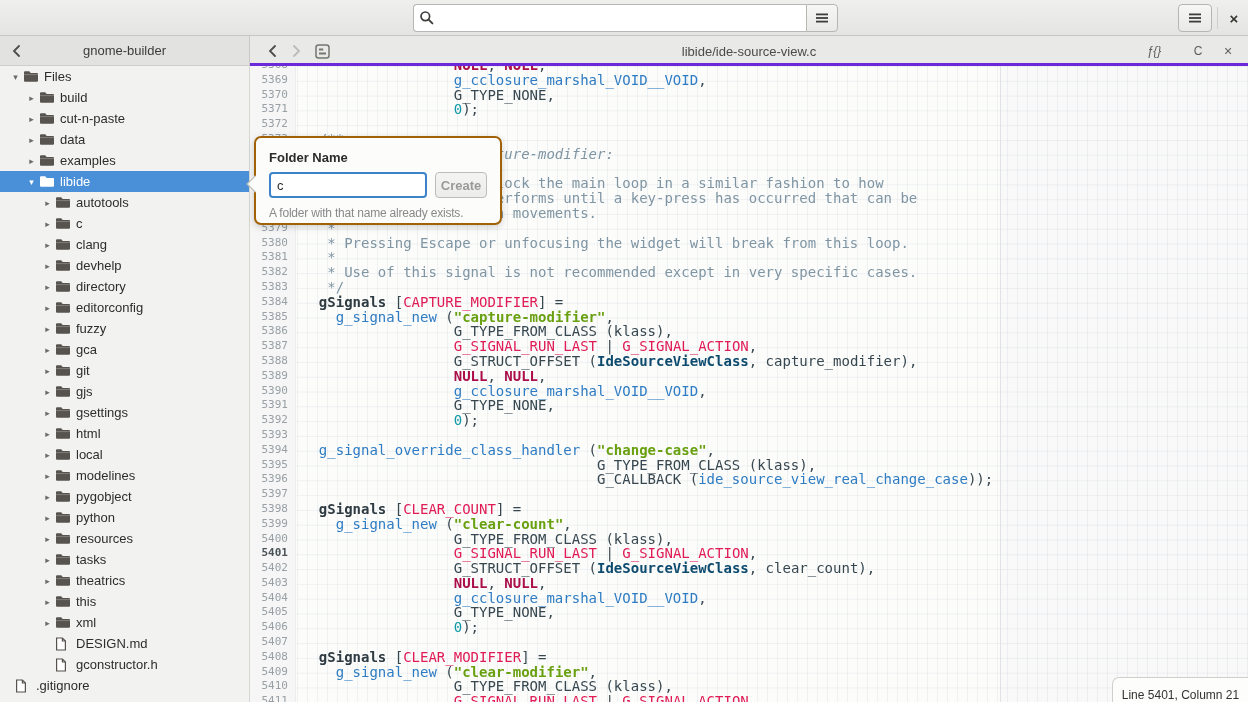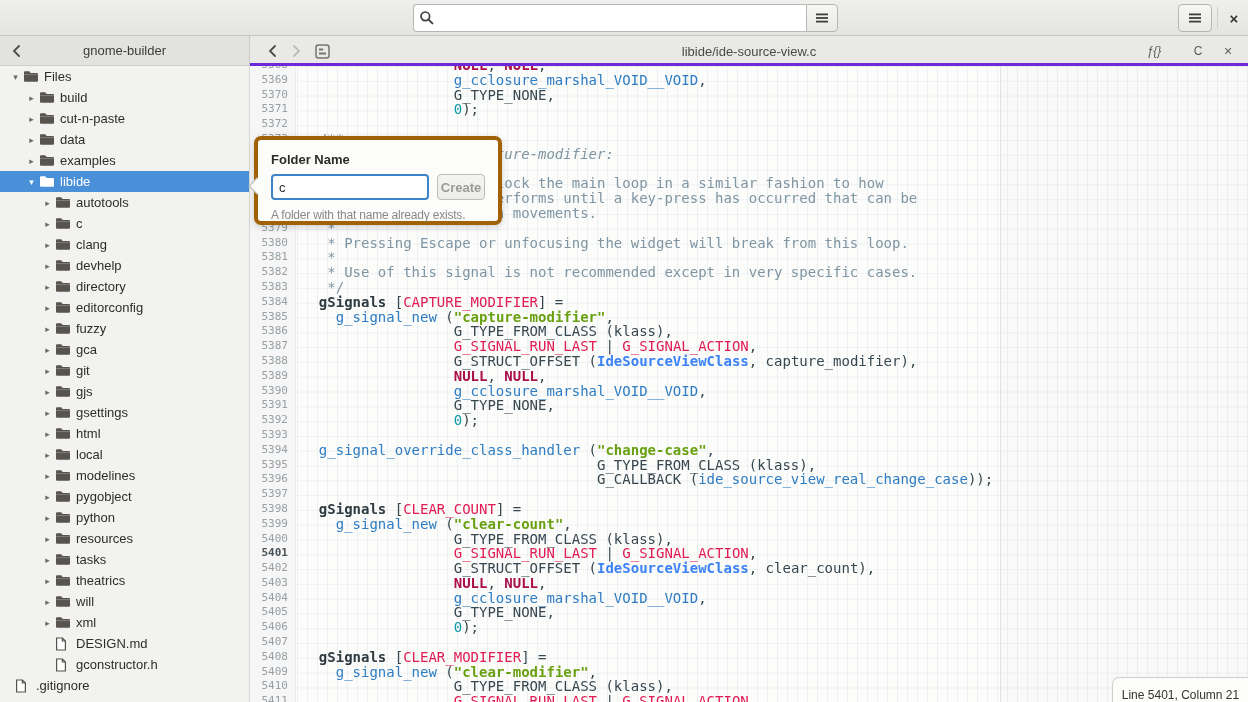--- a/index.html
+++ b/index.html
@@ -77,26 +77,26 @@
   .ln.cur { color:#4b5359; font-weight:bold; }
   .code { white-space:pre; font-size:14px; margin-left:14px; }
   .tok-p { color:#37474f; }
   .tok-b { color:#2f3b42; font-weight:bold; }
   .tok-c { color:#7f95a3; }
   .tok-ci { color:#7f95a3; font-style:italic; }
   .tok-m { color:#e01b55; }
   .tok-n { color:#ab0e49; font-weight:bold; }
   .tok-f { color:#2e7cc3; }
   .tok-s { color:#69a010; font-weight:bold; }
-  .tok-t { color:#3b82f6; font-weight:bold; }
+  .tok-t { color:#0c4a6e; font-weight:bold; }
   .tok-d { color:#0d99a5; }
 
   
   .popover { position:absolute; left:254px; top:136px; width:248px; height:89px;
-              background:#fcfcfb; border:4px solid #a16207; border-radius:7px;
+              background:#fcfcfb; border:2px solid #a16207; border-radius:7px;
               box-shadow:0 2px 7px rgba(0,0,0,0.18); z-index:50; padding:12px 13px; }
   .pop-arrow { position:absolute; left:-7px; top:40px; width:12px; height:12px;
               background:#fcfcfb; border-left:1px solid #b4b4b0; border-bottom:1px solid #b4b4b0;
               transform:rotate(45deg); }
   .pop-title { font-size:13px; font-weight:bold; color:#2b2b29; }
   .pop-row { display:flex; margin-top:7px; }
   .pop-input { width:158px; height:26px; border:2px solid #3d83ca; border-radius:4px;
               font-size:13px; padding-left:6px; outline:none; background:#ffffff;
               font-family:"Liberation Sans", sans-serif; color:#2b2b29; }
   .pop-create { width:56px; height:26px; margin-left:8px;
@@ -435,21 +435,21 @@
         <span class="tree-label">theatrics</span>
       </div>
       <div class="tree-row" style="padding-left: 40px;">
         <span class="expander">▸</span>
         <span class="tree-icon">
           <svg width="16" height="13" viewBox="0 0 16 13">
             <path d="M1 2.2 Q1 1.2 2 1.2 L6.2 1.2 L7.7 2.9 L14 2.9 Q15 2.9 15 3.9 L15 10.8 Q15 11.8 14 11.8 L2 11.8 Q1 11.8 1 10.8 Z" fill="#57534e"></path>
             <path d="M1 4.6 L15 4.6" stroke="rgba(255,255,255,0.25)" stroke-width="1"></path>
           </svg>
         </span>
-        <span class="tree-label">will</span>
+        <span class="tree-label">this</span>
       </div>
       <div class="tree-row" style="padding-left: 40px;">
         <span class="expander">▸</span>
         <span class="tree-icon">
           <svg width="16" height="13" viewBox="0 0 16 13">
             <path d="M1 2.2 Q1 1.2 2 1.2 L6.2 1.2 L7.7 2.9 L14 2.9 Q15 2.9 15 3.9 L15 10.8 Q15 11.8 14 11.8 L2 11.8 Q1 11.8 1 10.8 Z" fill="#57534e"></path>
             <path d="M1 4.6 L15 4.6" stroke="rgba(255,255,255,0.25)" stroke-width="1"></path>
           </svg>
         </span>
         <span class="tree-label">xml</span>

